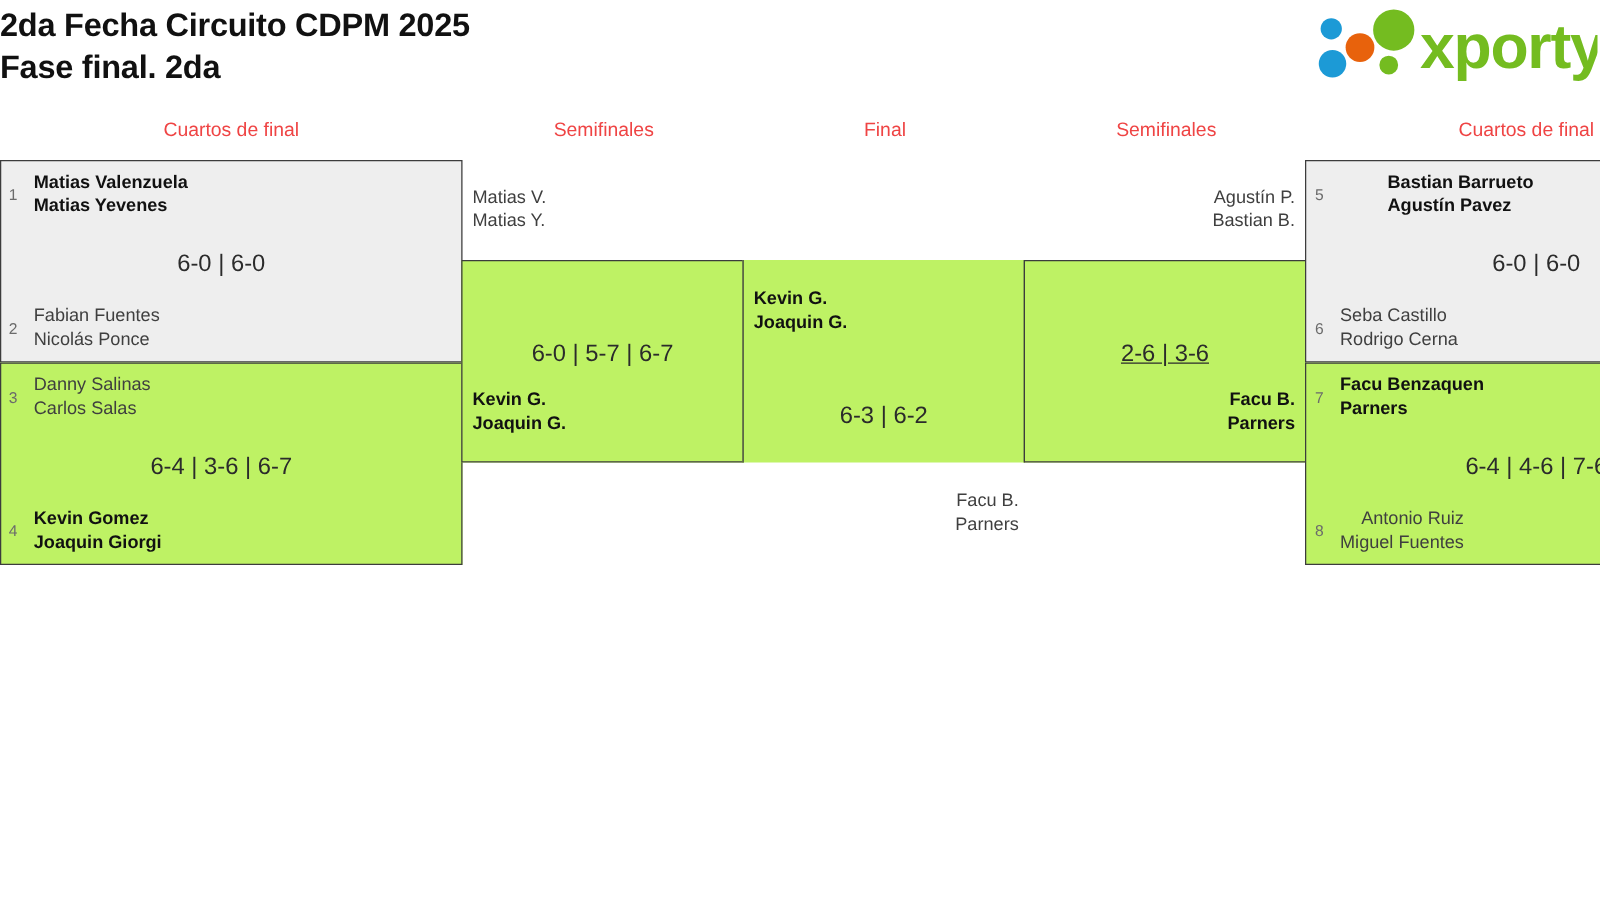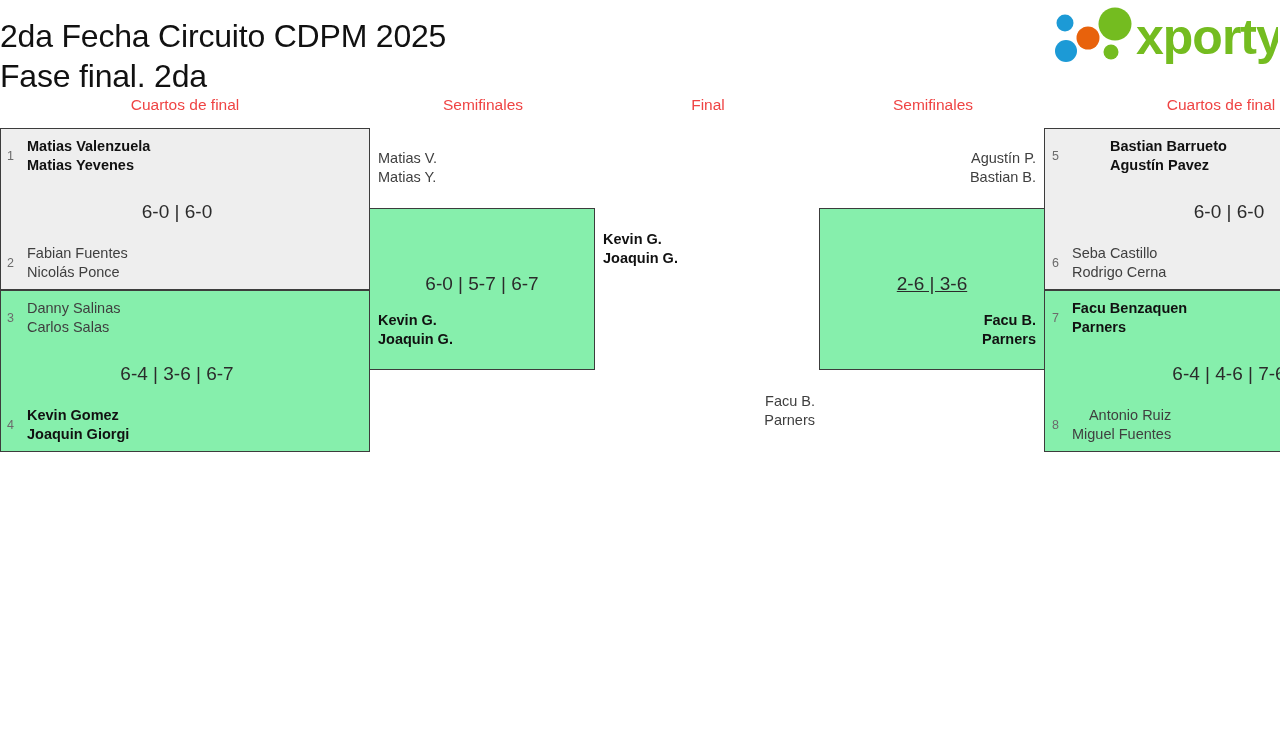--- a/index.html
+++ b/index.html
@@ -8,43 +8,43 @@
     background: #ffffff;
     font-family: "Liberation Sans", sans-serif;
     color: #1a1a1a;
     overflow: hidden;
   }
   .page { position: relative; width: 1280px; height: 730px; }
 
   
   .header { position: absolute; left: 0; top: 0; width: 1280px; height: 90px; }
   .title-block {
-    position: absolute; left: 0; top: 16px;
-    font-size: 32px; font-weight: 400; line-height: 1.26;
+    position: absolute; left: 0; top: 4px;
+    font-size: 26px; font-weight: 700; line-height: 1.26;
     color: #111111; letter-spacing: -0.2px;
   }
   .title-line { display: block; white-space: nowrap; }
 
   .logo { position: absolute; left: 1048px; top: 6px; width: 230px; height: 60px; }
   .logo svg { display: block; }
 
   
   .round-head {
     position: absolute; top: 96px;
     font-size: 15.5px; font-weight: 400; color: #ef4444;
     text-align: center; white-space: nowrap;
   }
 
   
   .bracket { position: absolute; left: 0; top: 0; width: 1280px; height: 730px; }
 
   .mbox {
     position: absolute;
     border: 1px solid #3c3c3c;
-    background: #86efac;
+    background: #bef264;
   }
   .mbox.shaded { background: #eeeeee; }
   .mbox.noborder-tb { border-top: none; border-bottom: none; }
 
   
   .team {
     position: absolute;
     font-size: 14.5px;
     line-height: 19px;
     white-space: nowrap;
@@ -134,20 +134,23 @@
     </div>
     <div class="team lose" style="left:378px; top:149px;">
       <span class="nm">Matias V.</span>
       <span class="nm">Matias Y.</span>
     </div>
     <div class="team win" style="left:378px; top:311px;">
       <span class="nm">Kevin G.</span>
       <span class="nm">Joaquin G.</span>
     </div>
 
+    <div class="mbox noborder-tb" style="left:594px; top:208px; width:226px; height:162px;">
+      <div class="score" style="left:0px; top:114px; width:224px; text-align:center;">6-3 | 6-2</div>
+    </div>
     <div class="team win" style="left:603px; top:230px;">
       <span class="nm">Kevin G.</span>
       <span class="nm">Joaquin G.</span>
     </div>
     <div class="team lose right-align" style="left:605px; top:392px; width:210px;">
       <span class="nm">Facu B.</span>
       <span class="nm">Parners</span>
     </div>
 
     <div class="mbox" style="left:819px; top:208px; width:226px; height:162px;">

